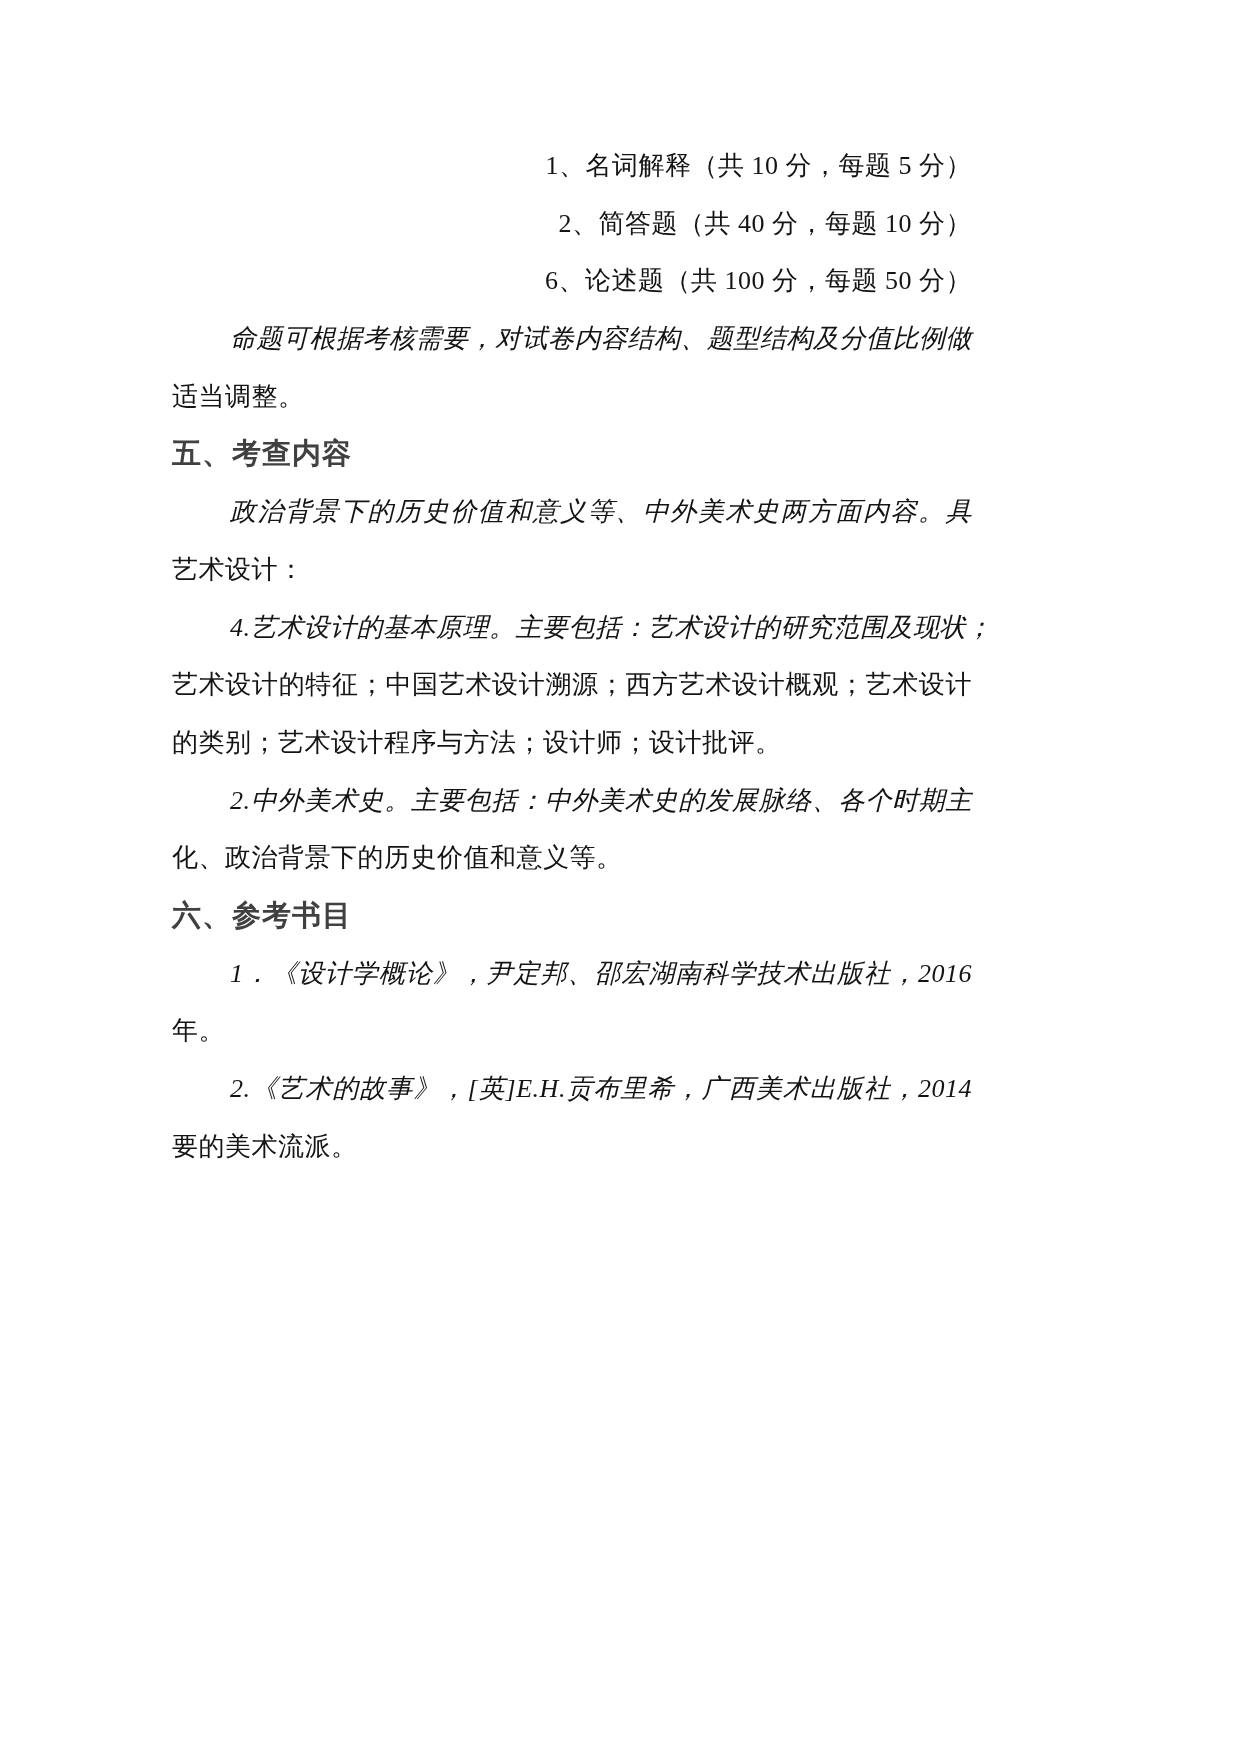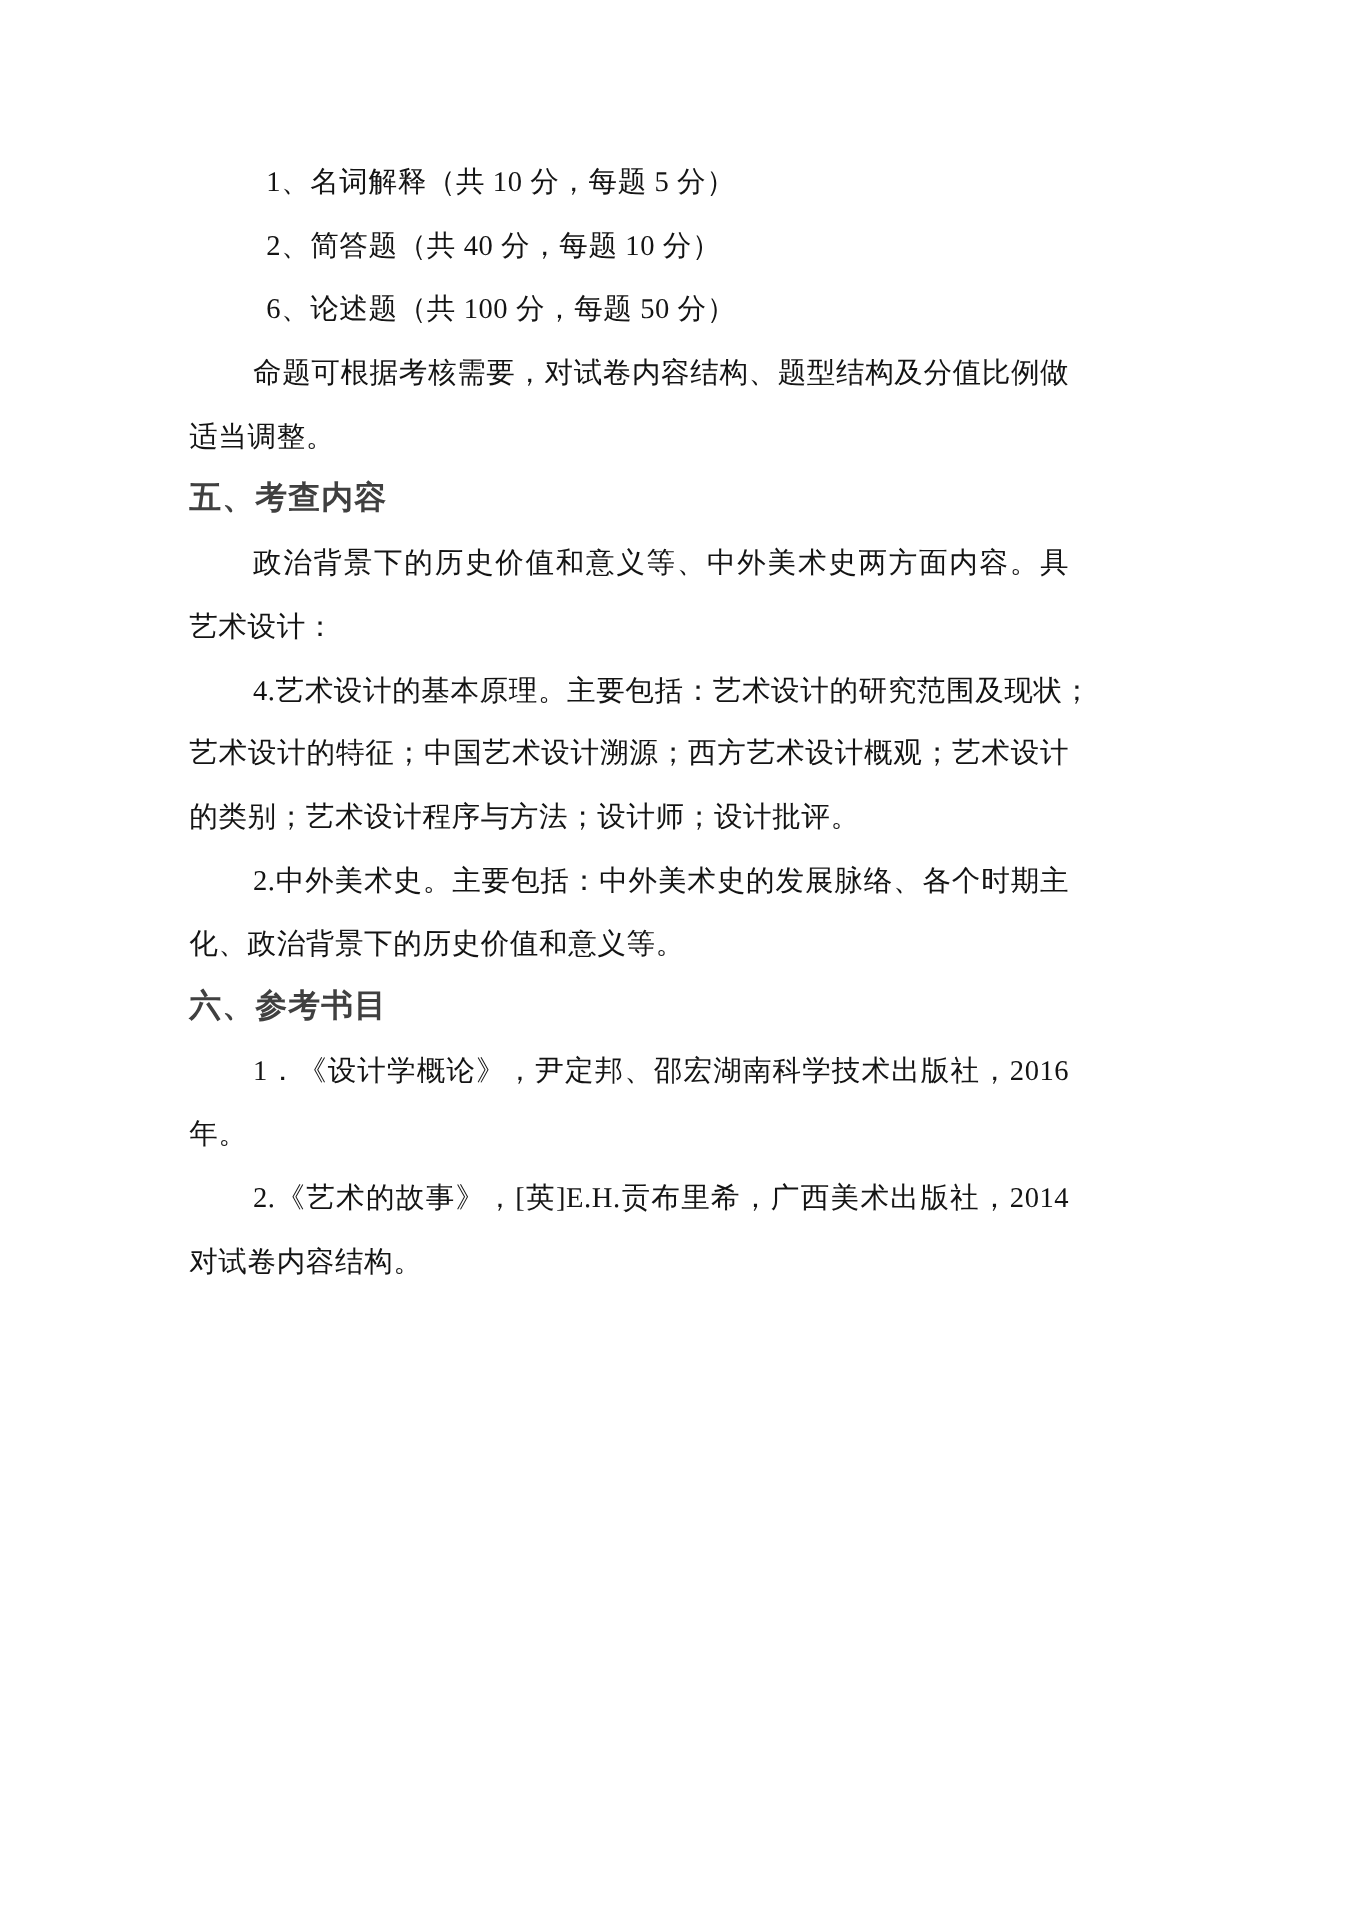--- a/index.html
+++ b/index.html
@@ -28,23 +28,23 @@
     font-size: 26px;
     white-space: nowrap;
     letter-spacing: 0.5px;
   }
   
   .j {
     text-align: justify;
     text-align-last: justify;
   }
   
-  .ind { padding-left: 58px; }
+  .ind { padding-left: 58px; font-style: italic; }
   
-  .li { padding-left: 70px; }
+  .li { padding-left: 70px; text-align: right; }
   .heading {
     font-family: "Liberation Sans", "DejaVu Sans", sans-serif;
     font-weight: 700;
     font-size: 29px;
     letter-spacing: 1px;
     color: #404040;
   }
 </style>
 </head>
 <body>
@@ -70,16 +70,16 @@
 
     <div class="line j ind">2.中外美术史。主要包括：中外美术史的发展脉络、各个时期主</div>
     <div class="line">化、政治背景下的历史价值和意义等。</div>
 
     <div class="line heading">六、参考书目</div>
 
     <div class="line j ind">1．《设计学概论》，尹定邦、邵宏湖南科学技术出版社，2016</div>
     <div class="line">年。</div>
 
     <div class="line j ind">2.《艺术的故事》，[英]E.H.贡布里希，广西美术出版社，2014</div>
-    <div class="line">对试卷内容结构。</div>
+    <div class="line">要的美术流派。</div>
 
   </div>
 </div>
 
 </body></html>

